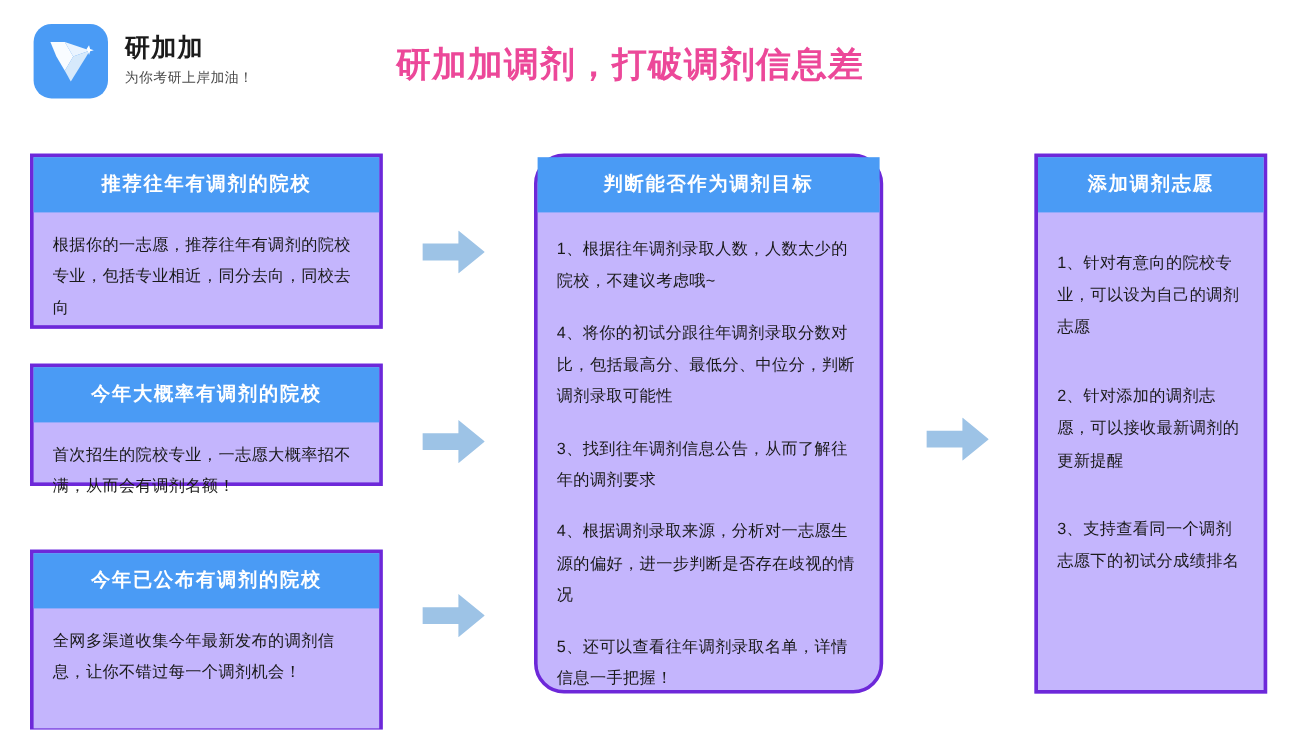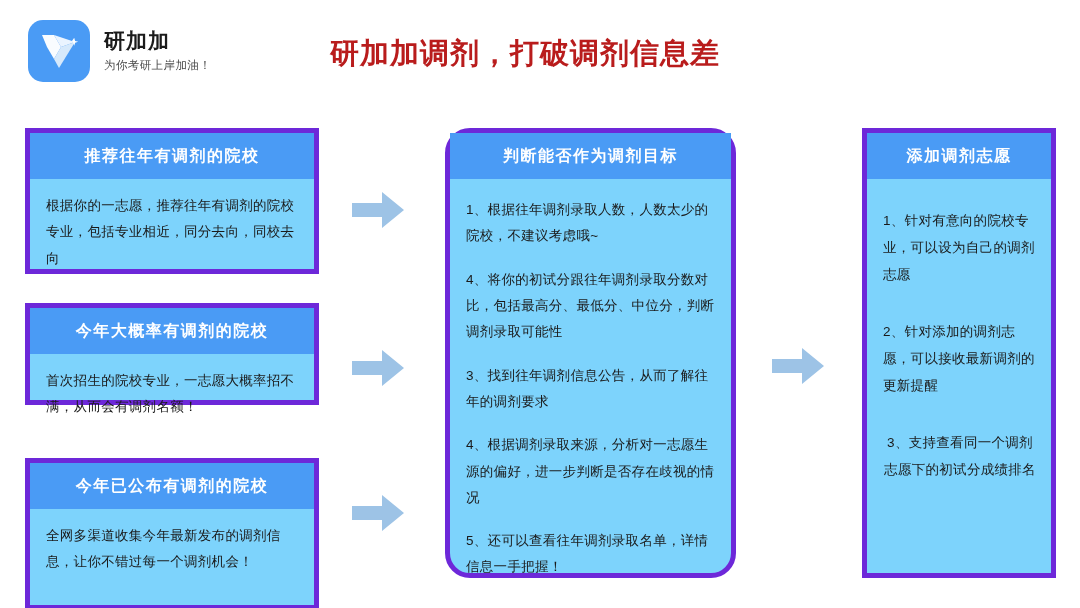--- a/index.html
+++ b/index.html
@@ -54,33 +54,33 @@
     line-height: 1.4;
     margin-top: 3px;
     letter-spacing: 0.4px;
   }
   .page-title {
     position: absolute;
     left: 330px;
     top: 34px;
     font-size: 29px;
     font-weight: bold;
-    color: #b91c1c;
+    color: #ec4899;
     letter-spacing: 1px;
     white-space: nowrap;
   }
 
   
   .board { position: absolute; left: 0; top: 0; width: 1080px; height: 608px; }
 
   .card {
     position: absolute;
     box-sizing: border-box;
-    background: #7dd3fc;
-    border: 5px solid #6d28d9;
+    background: #c4b5fd;
+    border: 3px solid #6d28d9;
   }
   .card-head {
     background: #4a9bf5;
     color: #ffffff;
     font-size: 16px;
     font-weight: bold;
     letter-spacing: 1.5px;
     text-align: center;
     line-height: 46px;
     height: 46px;
@@ -102,21 +102,21 @@
   #card-c1-2 { left: 25px;  top: 458px; width: 294px; height: 152px; }
 
   
   #card-c2-0 { left: 445px; top: 128px; width: 291px; height: 450px; border-radius: 25px; }
   #card-c2-0 .card-body { padding-top: 18px; font-size: 13.5px; line-height: 1.95; }
 
   
   #card-c3-0 { left: 862px; top: 128px; width: 194px; height: 450px; }
   #card-c3-0 .card-body { padding: 28px 14px 12px 16px; line-height: 2.0; }
   #card-c3-0 .card-body p { margin-bottom: 30px; }
-  #card-c3-0 .card-body p:last-child { margin-bottom: 0; text-align: center; }
+  #card-c3-0 .card-body p:last-child { margin-bottom: 0; }
 
   
   .arrow { position: absolute; }
   .arrow svg { display: block; }
   #arrow-0 { left: 352px; top: 192px; }
   #arrow-1 { left: 352px; top: 350px; }
   #arrow-2 { left: 352px; top: 495px; }
   #arrow-3 { left: 772px; top: 348px; }
 </style>
 </head>

